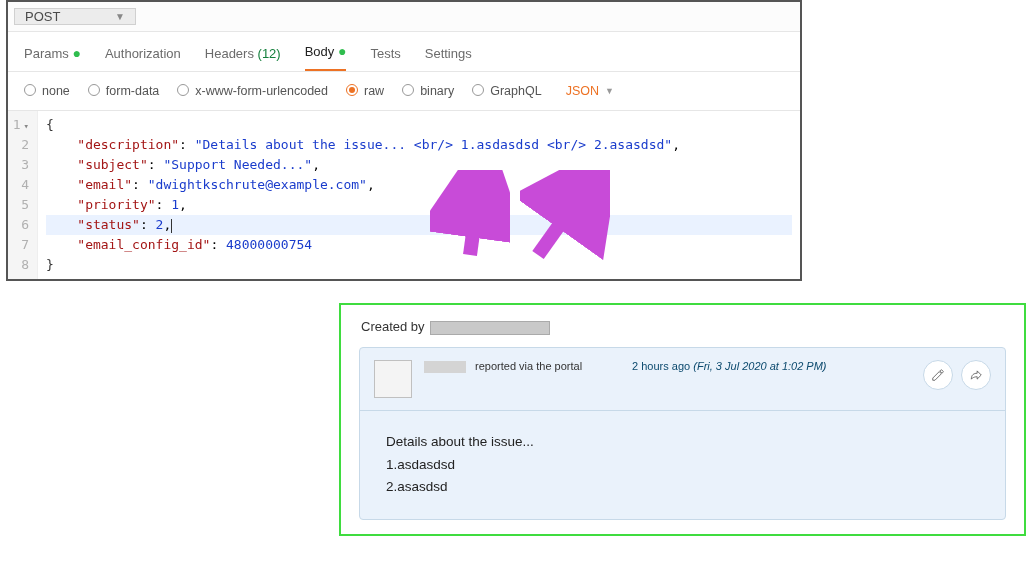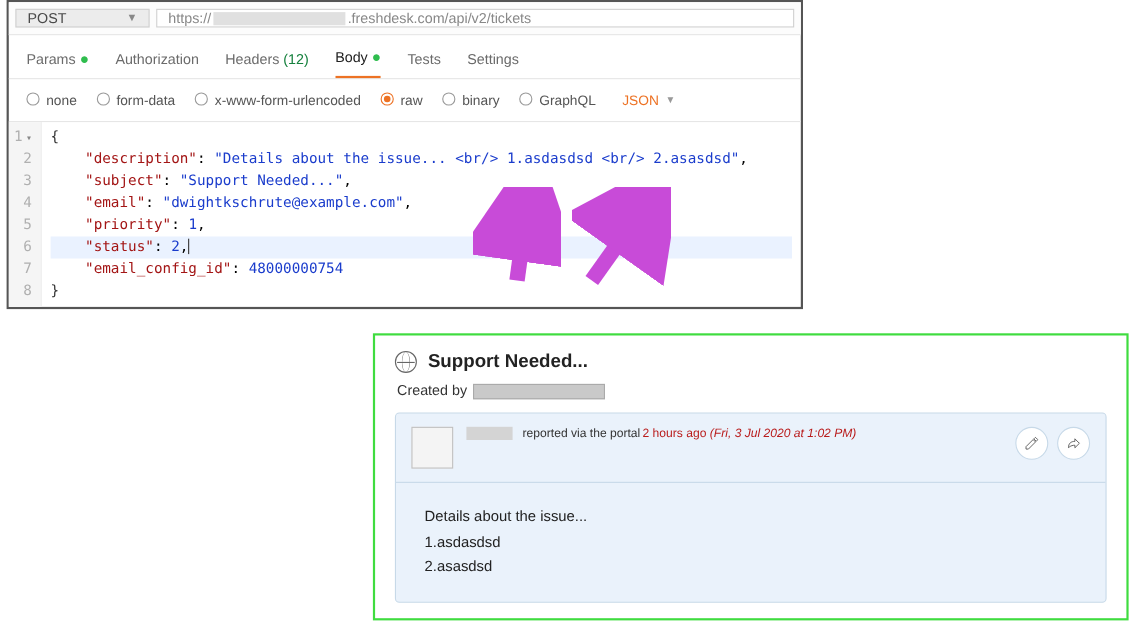--- a/index.html
+++ b/index.html
@@ -11,21 +11,21 @@
     height: 579px;
     position: relative;
     overflow: hidden;
   }
 
   
   .postman {
     position: absolute;
     left: 6px;
     top: 0;
-    width: 724px;
+    width: 796px;
     border: 2px solid #555;
     background: #fff;
   }
 
   .req-row {
     display: flex;
     padding: 6px;
     gap: 6px;
     align-items: stretch;
     border-bottom: 1px solid #e6e6e6;
@@ -183,21 +183,21 @@
   .avatar {
     width: 38px; height: 38px;
     border: 1px solid #c0c0c0;
     background: #f4f4f4;
   }
   .meta-text { display: flex; gap: 2px; font-size: 11px; color: #333; }
   .name-redact {
     display: inline-block; width: 42px; height: 12px;
     background: #d4d4d4; vertical-align: middle; margin-right: 6px;
   }
-  .meta-sub { color: #b91c1c; font-style: normal; }
+  .meta-sub { color: #0c4a6e; font-style: normal; margin-left: 48px; }
   .meta-sub .italic { font-style: italic; }
 
   .meta-actions {
     position: absolute; right: 14px; top: 12px;
     display: flex; gap: 8px;
   }
   .act-btn {
     width: 30px; height: 30px; border: 1px solid #c7d9e8;
     border-radius: 15px; background: #fff;
     display: flex; align-items: center; justify-content: center;
@@ -213,25 +213,20 @@
 </style>
 </head>
 <body>
 
 <div class="postman">
 
   <div class="req-row">
     <div class="method-select">
       <span>POST</span>
       <span class="chev">▼</span>
-    </div>
-    <div class="url-input">
-      <span>https://</span>
-      <span class="redact"></span>
-      <span>.freshdesk.com/api/v2/tickets</span>
     </div>
   </div>
 
   <div class="tabs">
     <div class="tab">
       <span>Params</span>
       <span class="dot">●</span>
     </div>
     <div class="tab">Authorization</div>
     <div class="tab">
@@ -320,24 +315,20 @@
 <svg class="arrow" style="left:500px; top:500px; width:80px; height:30px;">
   <defs>
       <marker id="ah3" markerWidth="8" markerHeight="8" refX="2" refY="4" orient="auto">
         <path d="M8,0 L0,4 L8,8 Z" fill="#c84bd8"></path>
       </marker>
     </defs>
   <line x1="75" y1="15" x2="12" y2="15" stroke="#c84bd8" stroke-width="12" marker-end="url(#ah3)"></line>
 </svg>
 
 <div class="ticket">
-  <div class="t-head">
-    <span class="globe"></span>
-    <span class="t-title">Support Needed...</span>
-  </div>
   <div class="t-created">
     <span>Created by</span>
     <span class="redact"></span>
   </div>
 
   <div class="t-body">
     <div class="t-meta">
       <div class="avatar"></div>
       <div class="meta-text">
         <div>

